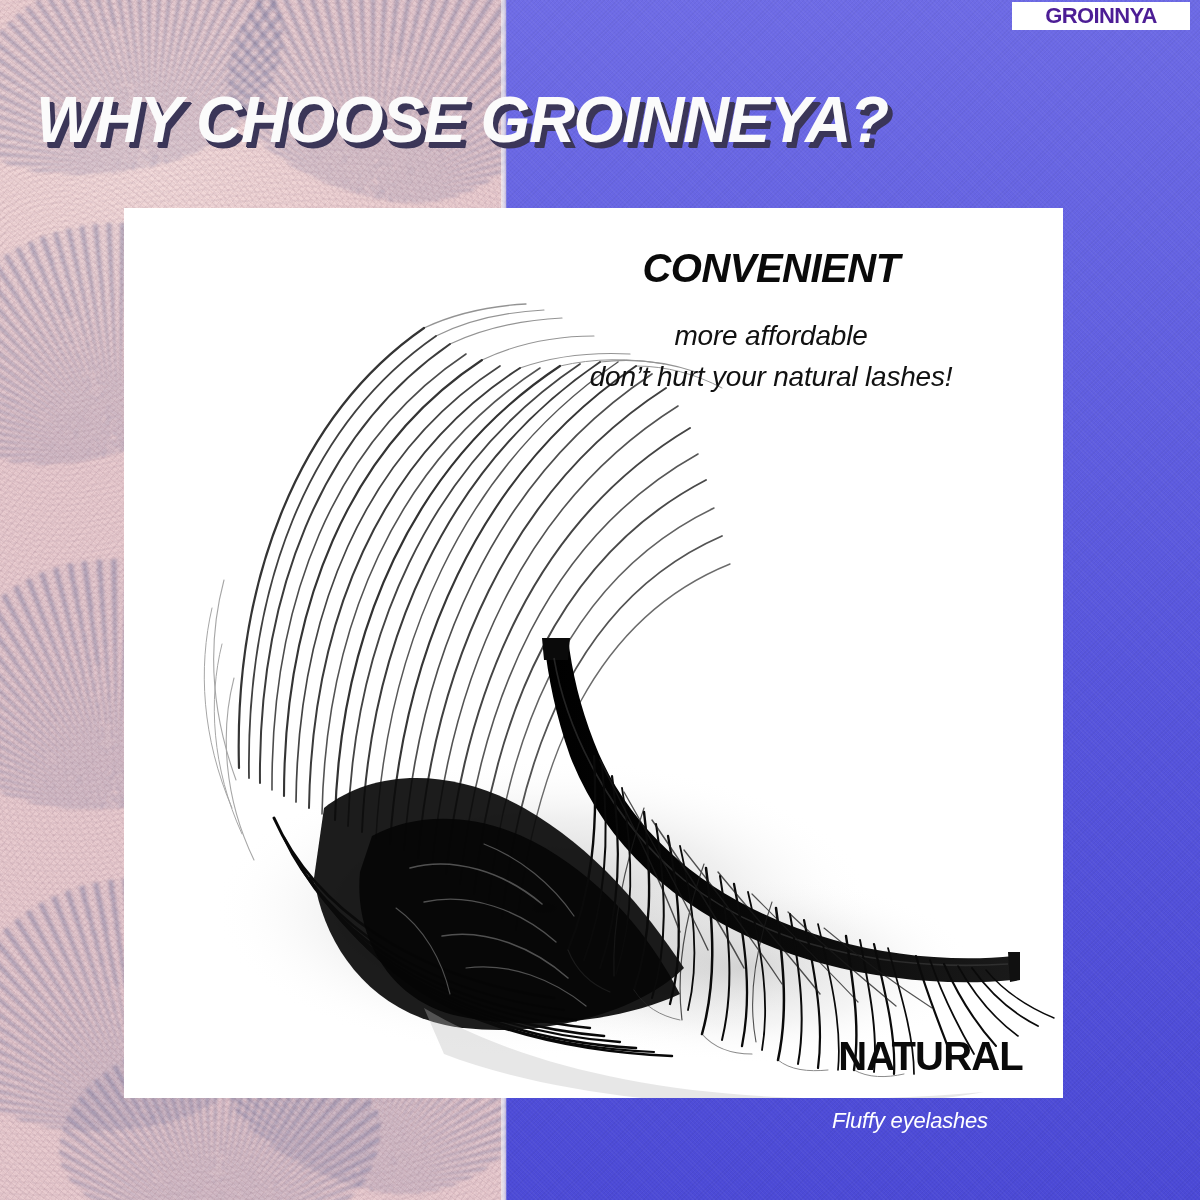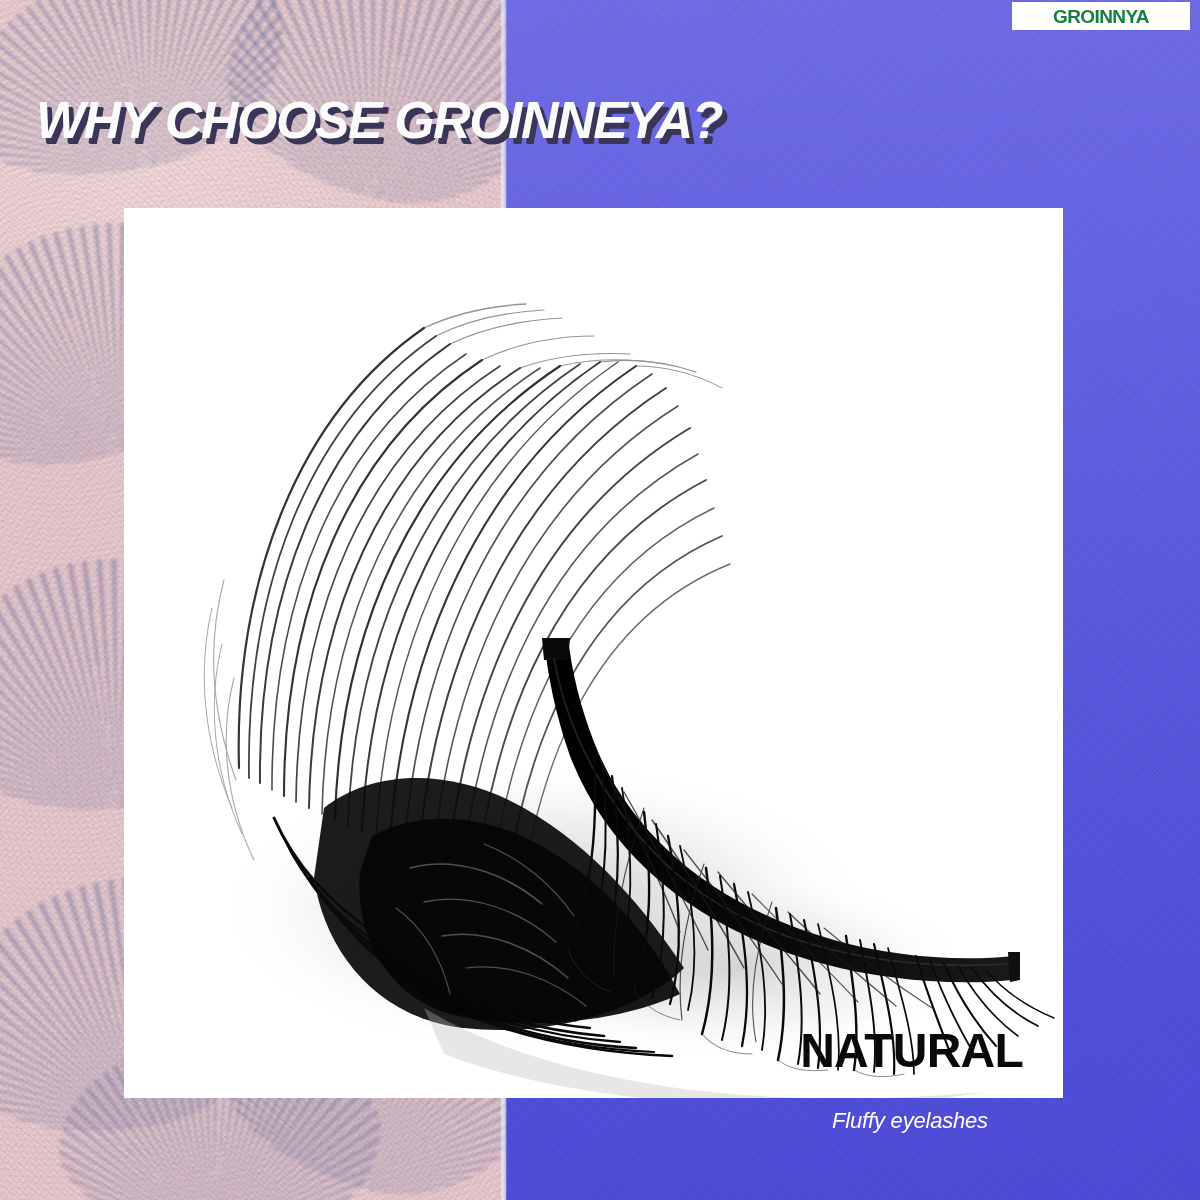--- a/index.html
+++ b/index.html
@@ -93,34 +93,34 @@
     position: absolute;
     left: 1012px; top: 2px;
     width: 178px; height: 28px;
     background: #ffffff;
     display: flex;
     align-items: center;
     justify-content: center;
     z-index: 30;
   }
   .logo-badge span {
-    font-size: 19px;
+    font-size: 22px;
     font-weight: 700;
     letter-spacing: -0.6px;
-    color: #15803d;
+    color: #4c1d95;
     line-height: 1;
   }
 
   
   .headline {
     position: absolute;
     left: 36px; top: 78px;
     width: 1150px; height: 84px;
     z-index: 25;
-    font-size: 52px;
+    font-size: 64px;
     font-weight: 700;
     font-style: italic;
     letter-spacing: -1.5px;
     color: #fbfbfb;
     line-height: 84px;
     white-space: nowrap;
     text-shadow:
       4px 5px 0 #3b3658,
       5px 6px 0 #3b3658;
   }
@@ -155,21 +155,21 @@
     font-style: italic;
     color: #111111;
     line-height: 1.45;
     margin: 0;
     letter-spacing: -0.2px;
   }
 
   .card-natural {
     position: absolute;
     right: 40px; bottom: 20px;
-    font-size: 48px;
+    font-size: 40px;
     font-weight: 700;
     letter-spacing: -0.8px;
     color: #0a0a0a;
     line-height: 1.1;
   }
 
   
   .lash-stage {
     position: absolute;
     left: 0; top: 0;
@@ -393,19 +393,24 @@
             <path d="M578 826 C 590 840 608 846 628 846" stroke-width="1.1"></path>
             <path d="M654 852 C 666 862 684 864 704 862" stroke-width="1.0"></path>
             <path d="M730 862 C 744 870 762 870 780 866" stroke-width="1.0"></path>
           </g>
 
           <path d="M300 800 C 420 872 620 906 860 884 C 700 912 460 900 320 846 Z" fill="#b9b9b9" opacity="0.35"></path>
         </g>
       </svg>
     </div>
 
+    <div class="card-text">
+      <div class="kicker">CONVENIENT</div>
+      <p class="sub-line">more affordable</p>
+      <p class="sub-line">don’t hurt your natural lashes!</p>
+    </div>
 
     <div class="card-natural">NATURAL</div>
   </div>
 
   <div class="caption">Fluffy eyelashes</div>
 
 </div>
 
 </body></html>

